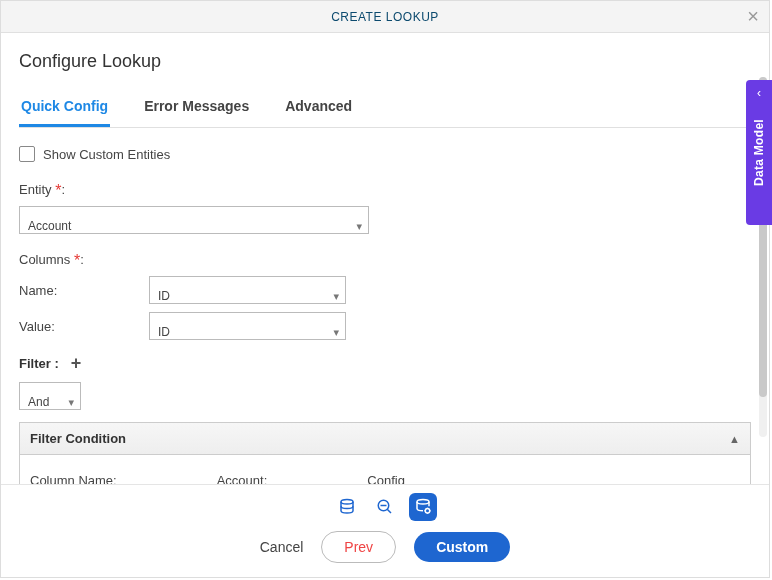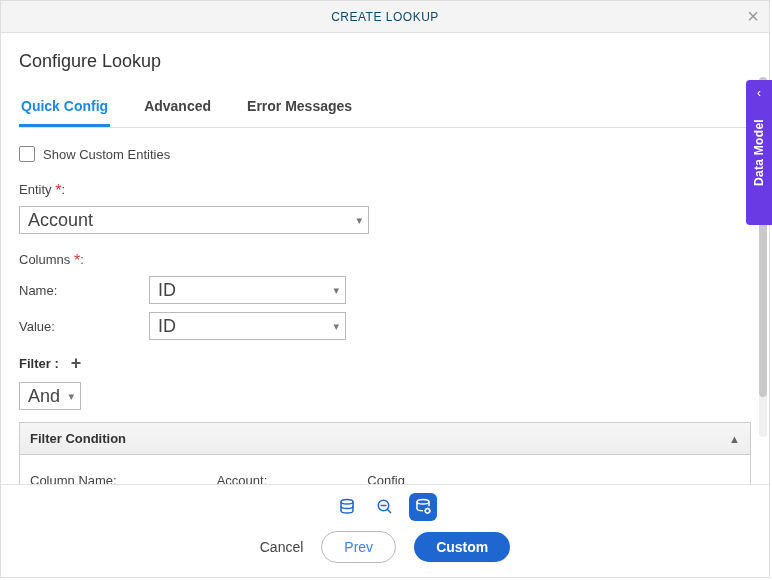--- a/index.html
+++ b/index.html
@@ -10,21 +10,21 @@
 .close-x { position: absolute; right: 10px; top: 4px; font-size: 20px; color: #999; cursor: pointer; }
 .body { flex: 1; overflow-y: auto; padding: 18px 18px 0 18px; position: relative; }
 .heading { font-size: 18px; color: #333; margin-bottom: 18px; font-weight: 400; }
 .tabs { display: flex; gap: 32px; border-bottom: 1px solid #e0e0e0; margin-bottom: 18px; }
 .tab { padding: 8px 2px 10px 2px; font-size: 14px; color: #444; font-weight: 700; cursor: pointer; border-bottom: 3px solid transparent; }
 .tab.active { color: #1e88e5; border-bottom-color: #1e88e5; }
 .checkbox-row { display: flex; align-items: center; gap: 8px; margin-bottom: 20px; }
 .chk { width: 16px; height: 16px; border: 1.5px solid #888; border-radius: 2px; cursor: pointer; }
 .field-label { font-size: 13px; color: #444; margin-bottom: 6px; display: block; }
 .req { color: #e53935; font-size: 16px; vertical-align: top; }
-.select { border: 1px solid #bbb; height: 28px; padding: 0 24px 0 8px; font-size: 18px; color: #444; background: #fff; position: relative; display: inline-flex; align-items: center; cursor: pointer; }
+.select { border: 1px solid #bbb; height: 28px; padding: 0 24px 0 8px; font-size: 12px; color: #444; background: #fff; position: relative; display: inline-flex; align-items: flex-end; cursor: pointer; }
 .select::after { content: "▾"; position: absolute; right: 6px; color: #777; font-size: 11px; }
 .entity-select { width: 350px; margin-bottom: 18px; }
 .cols-row { display: flex; align-items: center; margin-bottom: 8px; }
 .cols-row .lbl { width: 130px; }
 .col-select { width: 197px; }
 .filter-hdr { display: flex; align-items: center; gap: 12px; margin: 14px 0 10px 0; font-weight: 700; color: #333; }
 .plus-icon { font-size: 18px; color: #555; cursor: pointer; line-height: 1; }
 .and-select { width: 62px; margin-bottom: 12px; }
 .filter-panel { border: 1px solid #ccc; }
 .filter-panel-hdr { background: linear-gradient(#f6f6f6,#eee); border-bottom: 1px solid #ccc; padding: 8px 10px; font-weight: 700; color: #333; display: flex; justify-content: space-between; align-items: center; }
@@ -35,40 +35,40 @@
 .sidetab { position: absolute; right: 0; top: 80px; width: 26px; height: 145px; background: #6a3be4; border-radius: 4px 0 0 4px; display: flex; align-items: center; justify-content: center; color: #fff; cursor: pointer; }
 .sidetab .caret { position: absolute; top: 6px; font-size: 12px; }
 .sidetab .vtext { writing-mode: vertical-rl; transform: rotate(180deg); font-size: 12px; font-weight: 700; letter-spacing: 0.3px; }
 .footer { border-top: 1px solid #e5e5e5; padding: 8px 16px 14px 16px; }
 .icon-row { display: flex; justify-content: center; gap: 10px; margin-bottom: 10px; }
 .icon-btn { width: 28px; height: 28px; border-radius: 6px; display: flex; align-items: center; justify-content: center; cursor: pointer; color: #1e66d0; }
 .icon-btn.active { background: #1e66d0; color: #fff; }
 .btn-row { display: flex; justify-content: center; align-items: center; gap: 18px; }
 .btn-cancel { color: #444; cursor: pointer; font-size: 14px; }
 .btn { border-radius: 18px; padding: 7px 22px; font-size: 14px; cursor: pointer; }
-.btn-outline { border: 1px solid #bbb; color: #3b82f6; background: #fff; }
+.btn-outline { border: 1px solid #bbb; color: #ef4444; background: #fff; }
 .btn-primary { border: none; background: #1e66d0; color: #fff; font-weight: 600; }
 svg { display: block; }
 </style>
 </head>
 <body>
 
 <div class="dialog">
   <div class="titlebar">
     <span class="title">CREATE LOOKUP</span>
     <span class="close-x">×</span>
   </div>
 
   <div class="body">
     <div class="heading">Configure Lookup</div>
 
     <div class="tabs">
       <div class="tab active">Quick Config</div>
+      <div class="tab">Error Messages</div>
       <div class="tab">Advanced</div>
-      <div class="tab">Error Messages</div>
     </div>
 
     <div class="checkbox-row">
       <div class="chk"></div>
       <span>Show Custom Entities</span>
     </div>
 
     <div class="field-label">
       <span>Entity</span> <span class="req">*</span>:
     </div>

